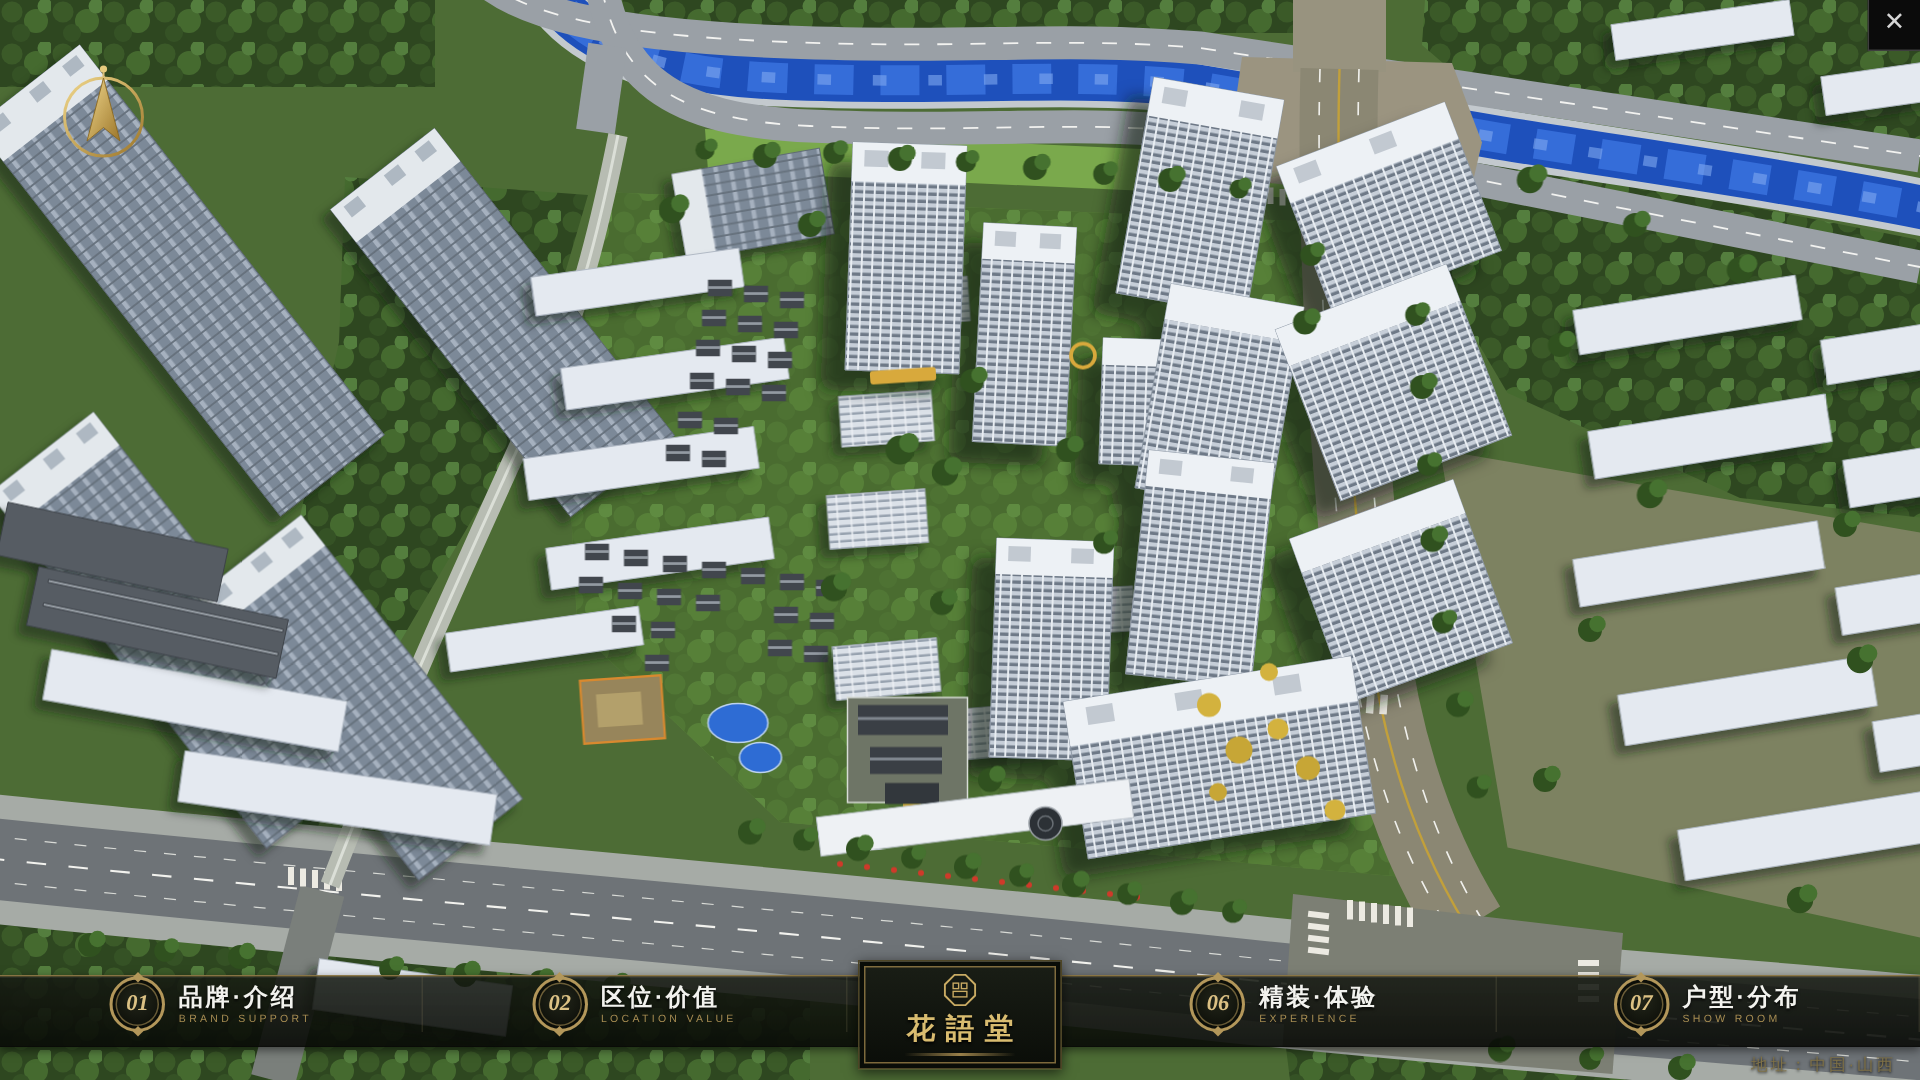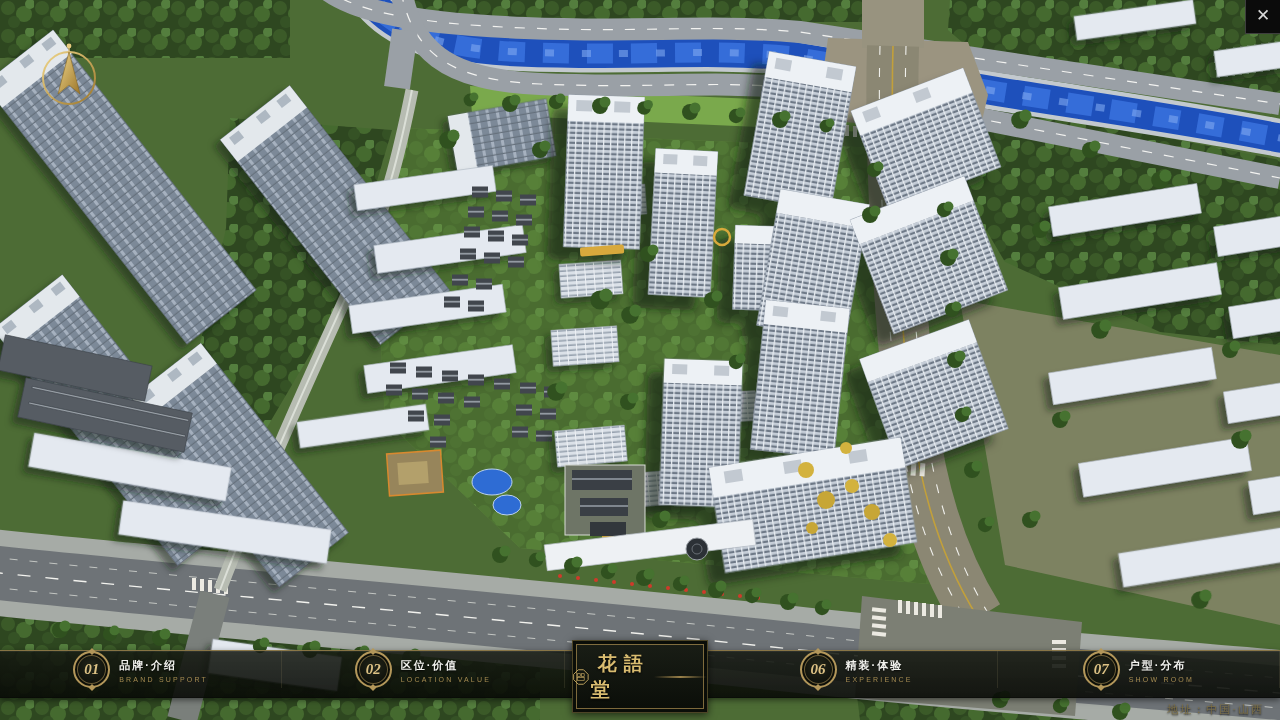--- a/index.html
+++ b/index.html
@@ -19,29 +19,29 @@
   .badge{position:relative;width:33px;height:33px;border-radius:50%;flex:0 0 auto;
     border:2px solid #b3975a;background:radial-gradient(circle at 50% 40%,#23261a 0%,#0e100a 70%);
     box-shadow:inset 0 0 0 2px #0c0e08, inset 0 0 0 3px rgba(179,151,90,.55);
     display:flex;align-items:center;justify-content:center;}
   .badge::before,.badge::after{content:"";position:absolute;left:50%;width:5px;height:5px;background:#b3975a;
     transform:translateX(-50%) rotate(45deg);}
   .badge::before{top:-4px;} .badge::after{bottom:-4px;}
   .badge-num{font-family:"Liberation Serif","DejaVu Serif",serif;font-style:italic;font-weight:bold;
     font-size:15px;color:#dcc184;letter-spacing:0;}
   .nav-txt{display:flex;flex-direction:column;align-items:flex-start;}
-  .nav-zh{font-size:11px;font-weight:bold;color:#f2f2ee;letter-spacing:2px;line-height:17px;
+  .nav-zh{font-size:16px;font-weight:bold;color:#f2f2ee;letter-spacing:2px;line-height:17px;
     text-shadow:0 1px 2px rgba(0,0,0,.8);white-space:nowrap;}
   .nav-en{font-size:7px;color:#a68c52;letter-spacing:2.2px;margin-top:2px;white-space:nowrap;}
 
   
   .logo-panel{position:absolute;left:50%;bottom:7px;transform:translateX(-50%);width:134px;height:71px;
     background:linear-gradient(180deg,#1a1e16,#0a0d08);border:1px solid #4d4526;
     box-shadow:inset 0 0 0 3px #0a0d08, inset 0 0 0 4px rgba(154,129,72,.8), 0 2px 8px rgba(0,0,0,.6);
-    display:flex;flex-direction:row;align-items:center;justify-content:center;gap:2px;z-index:5;}
+    display:flex;flex-direction:column;align-items:center;justify-content:center;gap:2px;z-index:5;}
   .logo-title{font-family:"Liberation Serif","DejaVu Serif",serif;font-weight:bold;font-size:19px;
     color:#d9bc70;letter-spacing:7px;text-indent:7px;text-shadow:0 1px 2px #000;}
   .logo-line{width:74px;height:2px;margin-top:1px;
     background:linear-gradient(90deg,transparent,rgba(168,140,80,.9),transparent);}
 
   
   .close-btn{position:absolute;top:0;right:0;width:34px;height:33px;background:#0b0b0b;
     border:1px solid #3e3e3e;border-top:none;border-right:none;color:#d6d6d6;font-size:17px;line-height:31px;
     text-align:center;cursor:pointer;z-index:6;font-family:"DejaVu Sans",sans-serif;}
   .addr{position:absolute;right:16px;bottom:3px;font-size:11px;color:#7f7147;letter-spacing:2px;z-index:5;

